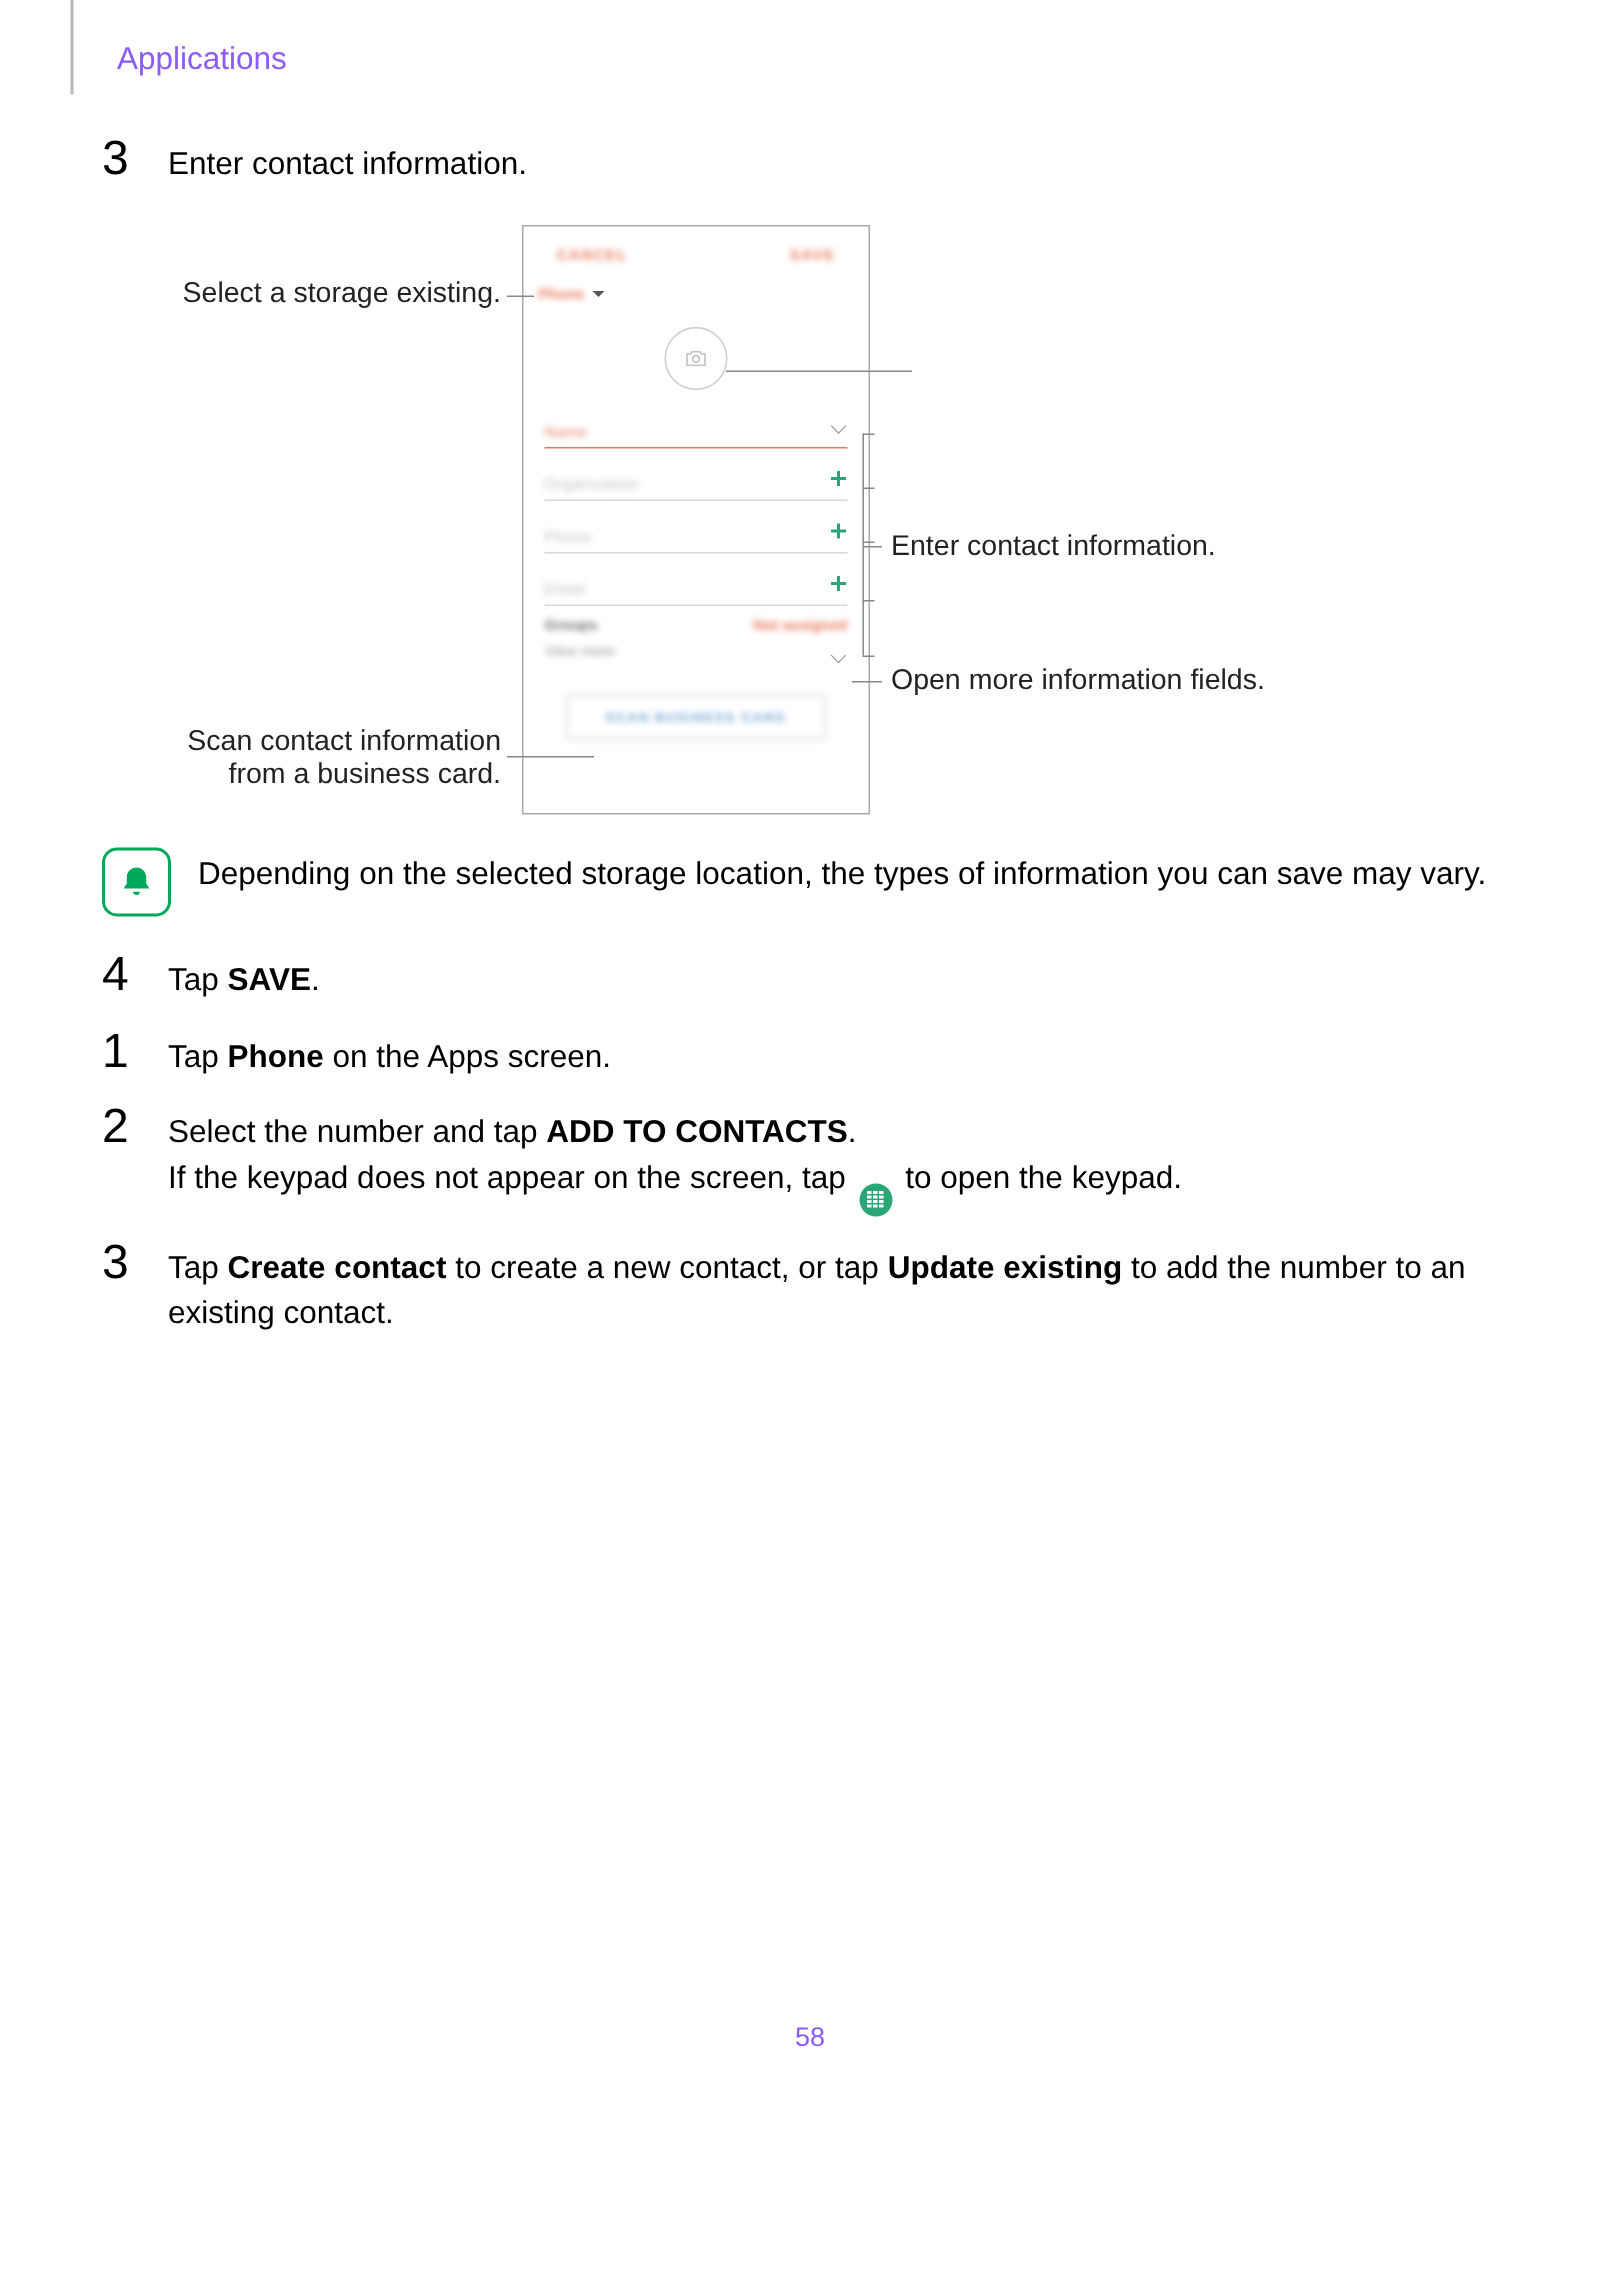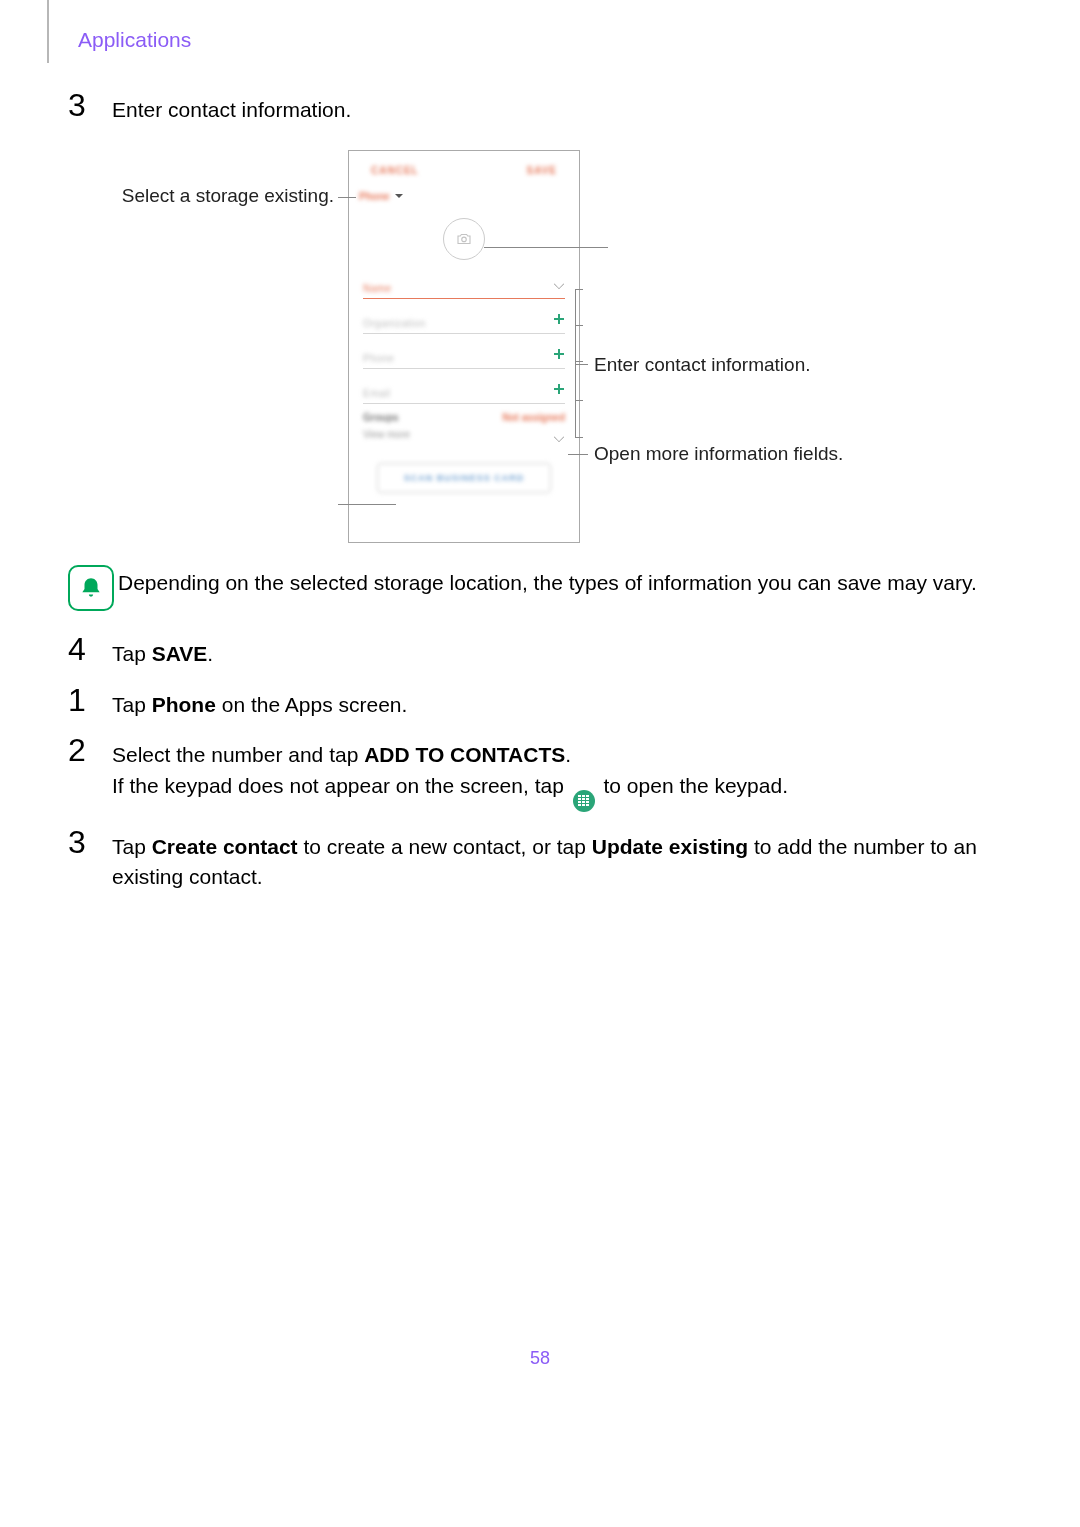--- a/index.html
+++ b/index.html
@@ -44,21 +44,21 @@
   
   .call{position:absolute;font-size:19px;color:#222;}
   .call.left{text-align:right;width:250px;}
   .call.right{text-align:left;width:330px;}
   .lead{position:absolute;background:#888;height:1px;}
 
   
   .bracket{position:absolute;border-left:1px solid #888;}
   .bracket .tick{position:absolute;left:-1px;width:8px;height:1px;background:#888;}
 
-  .info-box{display:flex;align-items:flex-start;gap:4px;margin:1px 0 28px;}
+  .info-box{display:flex;align-items:flex-start;gap:18px;margin:1px 0 28px;}
   .info-icon{width:42px;height:42px;border:2px solid #00a85a;border-radius:10px;display:flex;align-items:center;justify-content:center;flex-shrink:0;}
   .info-icon svg{width:26px;height:26px;}
   .info-text{font-size:21px;line-height:1.45;padding-top:3px;}
 
   h3.sub{font-size:25px;font-weight:700;margin:30px 0 16px;}
   .keypad-ico{display:inline-flex;width:22px;height:22px;border-radius:50%;background:#2aa578;vertical-align:-4px;margin:0 3px;align-items:center;justify-content:center;}
   .keypad-ico span{width:12px;height:12px;display:grid;grid-template-columns:repeat(3,3px);grid-template-rows:repeat(4,2px);gap:1px;}
   .keypad-ico span i{background:#fff;width:3px;height:2px;}
 </style>
 </head>
@@ -116,20 +116,21 @@
         <div class="ps-viewmore">
           <span class="vl">View more</span>
           <span class="chev-open smallchev"></span>
         </div>
         <div class="ps-scanbtn">SCAN BUSINESS CARD</div>
       </div>
 
       <div class="call left" style="left:16px;top:35px;">Select a storage existing.</div>
       <div class="lead" style="left:270px;top:47px;width:18px;"></div>
 
+      <div class="call left" style="left:16px;top:334px;">Scan contact information from a business card.</div>
       <div class="lead" style="left:270px;top:354px;width:58px;"></div>
 
       <div class="lead" style="left:416px;top:97px;width:124px;"></div>
 
       <div class="call right" style="left:526px;top:204px;">Enter contact information.</div>
 
       <div class="bracket" style="left:507px;top:139px;height:148px;">
         <div class="tick" style="top:0;"></div>
         <div class="tick" style="top:36px;"></div>
         <div class="tick" style="top:72px;"></div>

